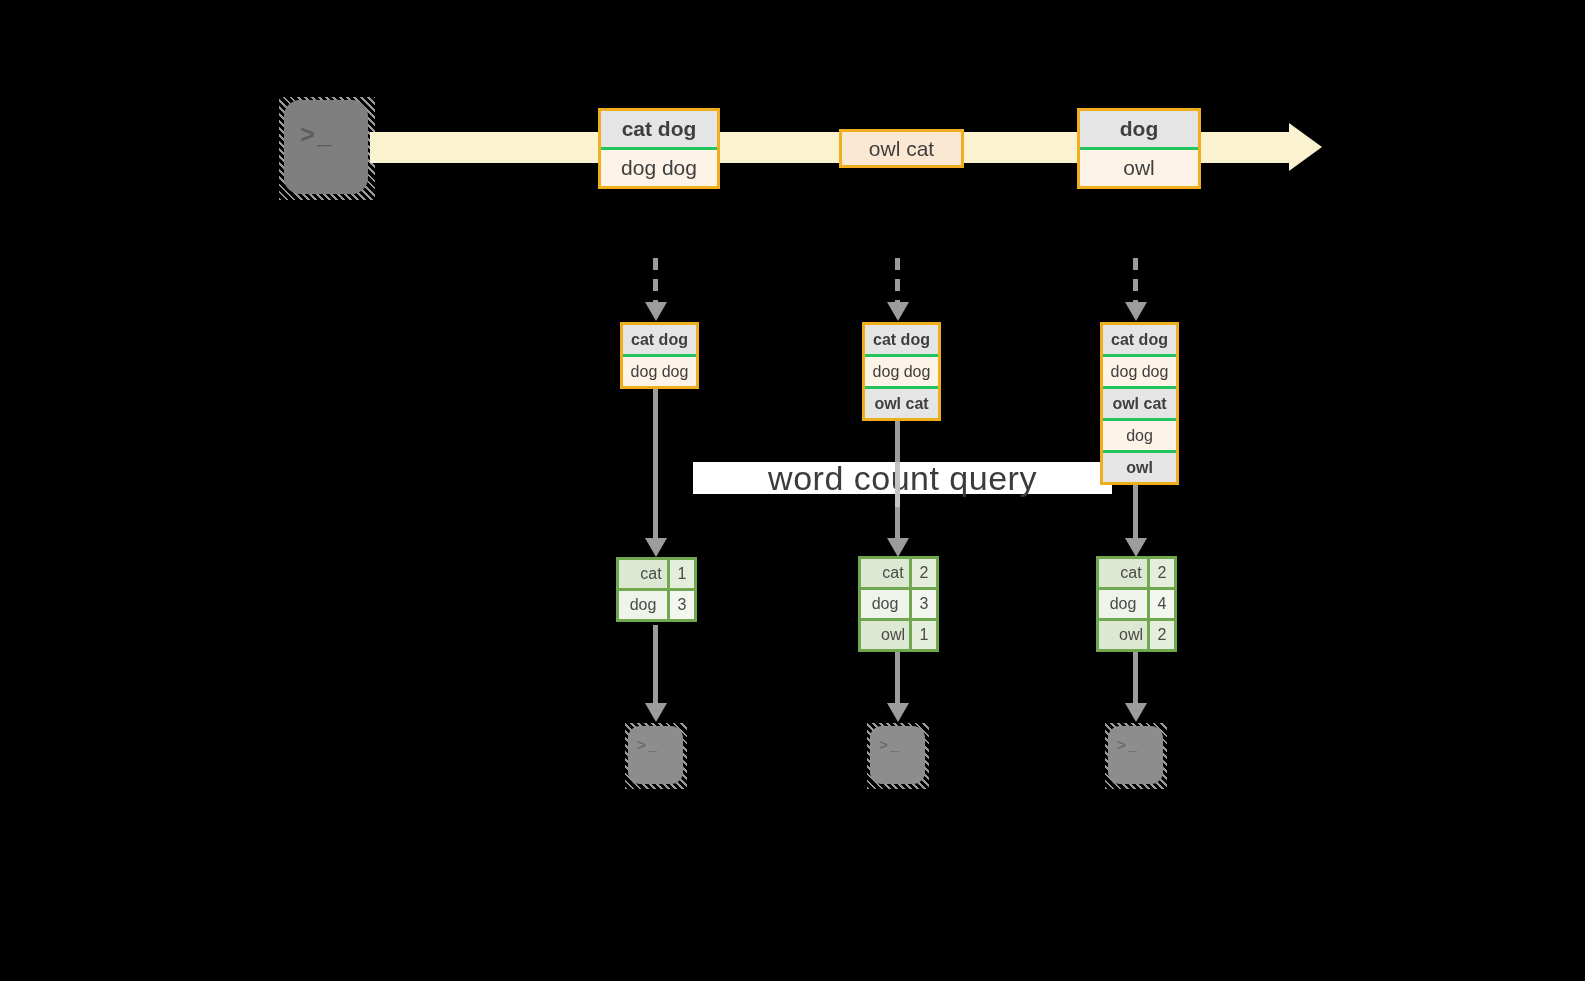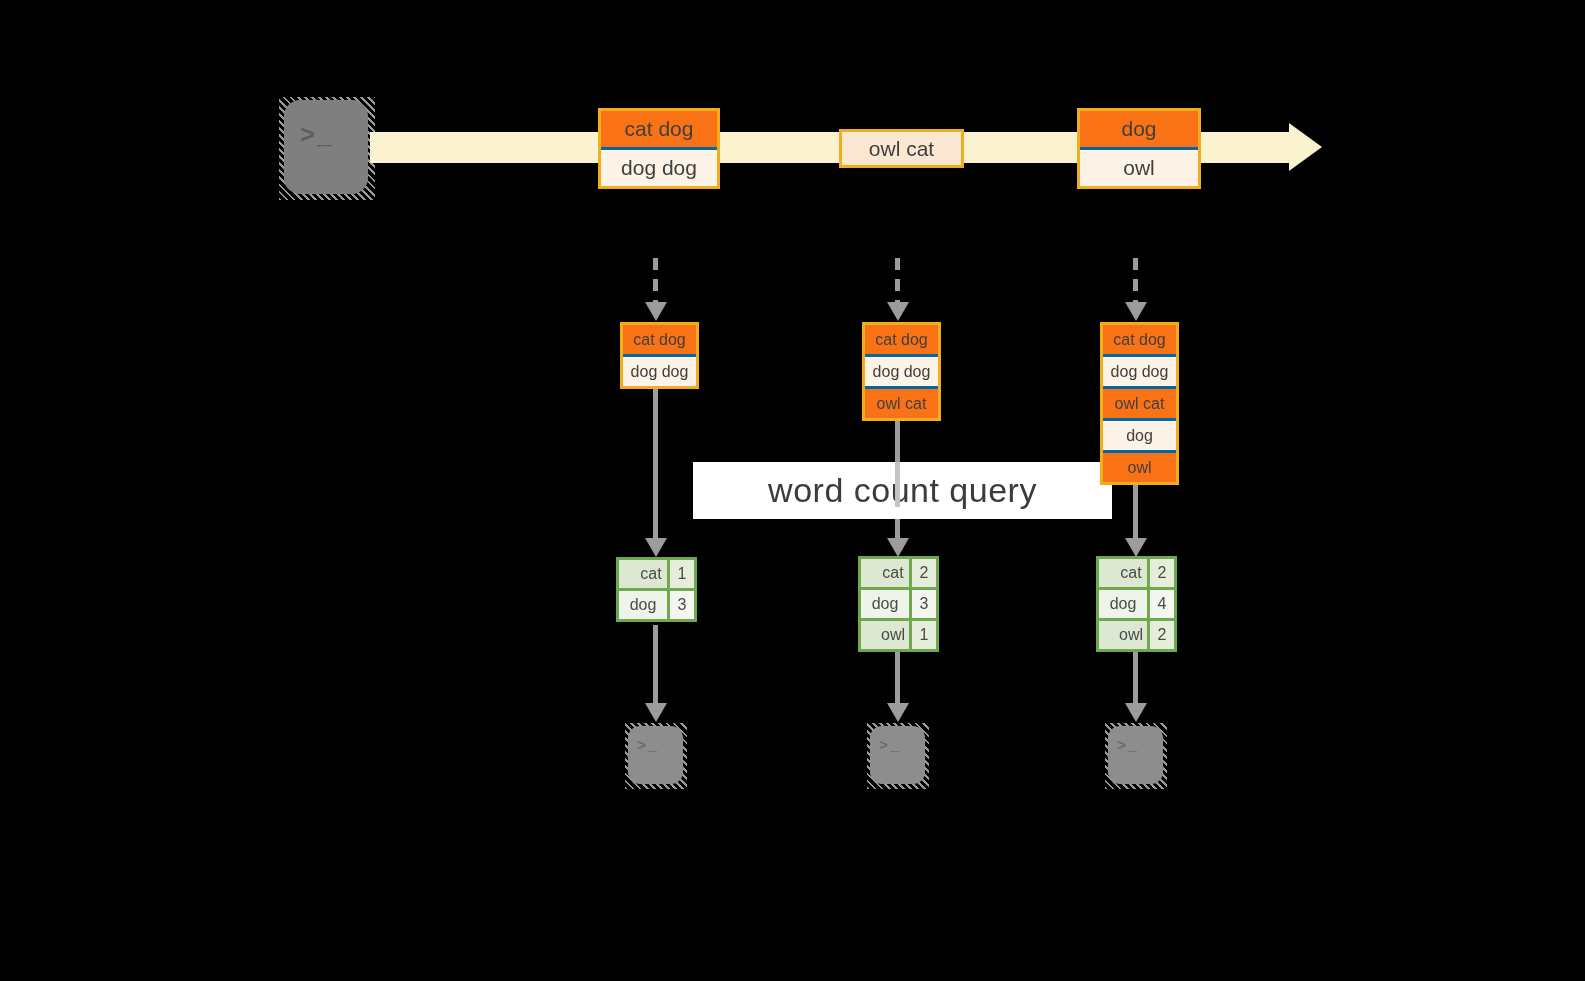--- a/index.html
+++ b/index.html
@@ -30,22 +30,22 @@
     border-top:24px solid transparent; border-bottom:24px solid transparent;
     border-left:33px solid #fbf3cf;
   }
 
   
   .obox { border:3px solid #f0ae1e; box-sizing:content-box; }
   .orow {
     display:flex; align-items:center; justify-content:center;
     color:#3f3f3f;
   }
-  .orow + .orow { border-top:3px solid #0369a1; }
-  .peach  { background:#f97316; }
+  .orow + .orow { border-top:3px solid #22c55e; }
+  .peach  { background:#e5e5e5;font-weight:bold; }
   .cream  { background:#fdf3e7; }
   .peach2 { background:#fbe8d2; }
   .ev .orow { height:36px; font-size:21px; }
   .st .orow { height:29px; font-size:16px; }
   .st { z-index:7; }
 
   
   .dashline {
     width:5px;
     background: repeating-linear-gradient(to bottom, #9c9c9c 0 12px, rgba(0,0,0,0) 12px 21px);
@@ -129,21 +129,21 @@
     <div class="orow peach">owl</div>
   </div>
 
   <div class="abs solidline" style="left:653px; top:389px; height:149px;"></div>
   <div class="abs head-down" style="left:645px; top:538px;"></div>
   <div class="abs solidline" style="left:895px; top:421px; height:117px;"></div>
   <div class="abs head-down" style="left:887px; top:538px;"></div>
   <div class="abs solidline" style="left:1133px; top:485px; height:53px;"></div>
   <div class="abs head-down" style="left:1125px; top:538px;"></div>
 
-  <div class="abs queryband" style="left:693px; top:462px; width:419px; height:57px;">
+  <div class="abs queryband" style="left:693px; top:462px; width:419px; height:32px;">
     <span>word count query</span>
   </div>
   <div class="abs line-overlay" style="left:895px; top:462px; width:5px; height:45px;"></div>
 
   <div class="abs gtable" style="left:616px; top:557px;">
     <div class="gcell g-sage">cat</div>
     <div class="gcell g-sage2">1</div>
     <div class="gcell g-white">dog</div>
     <div class="gcell g-white2">3</div>
   </div>

